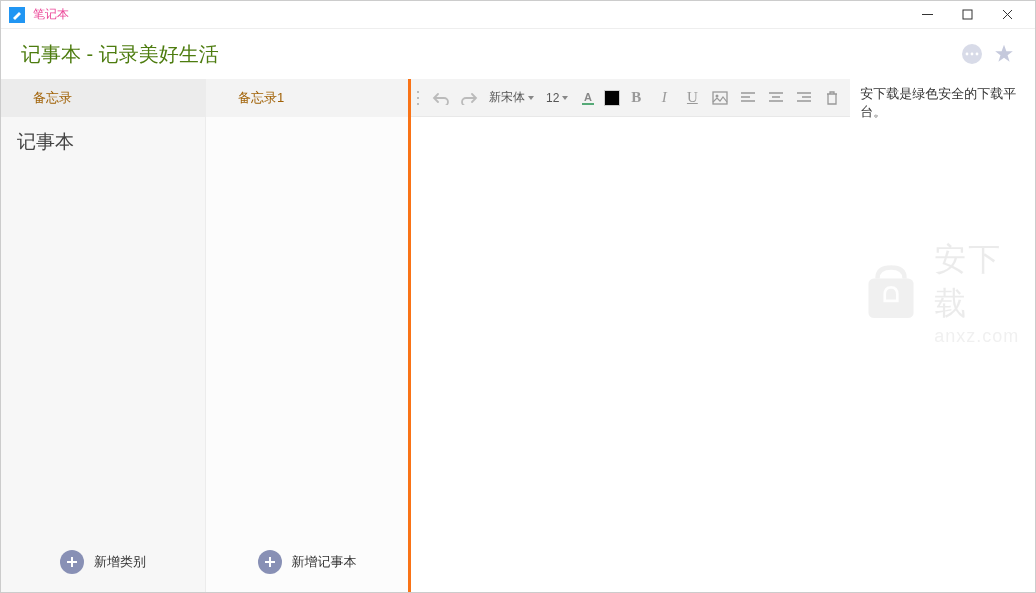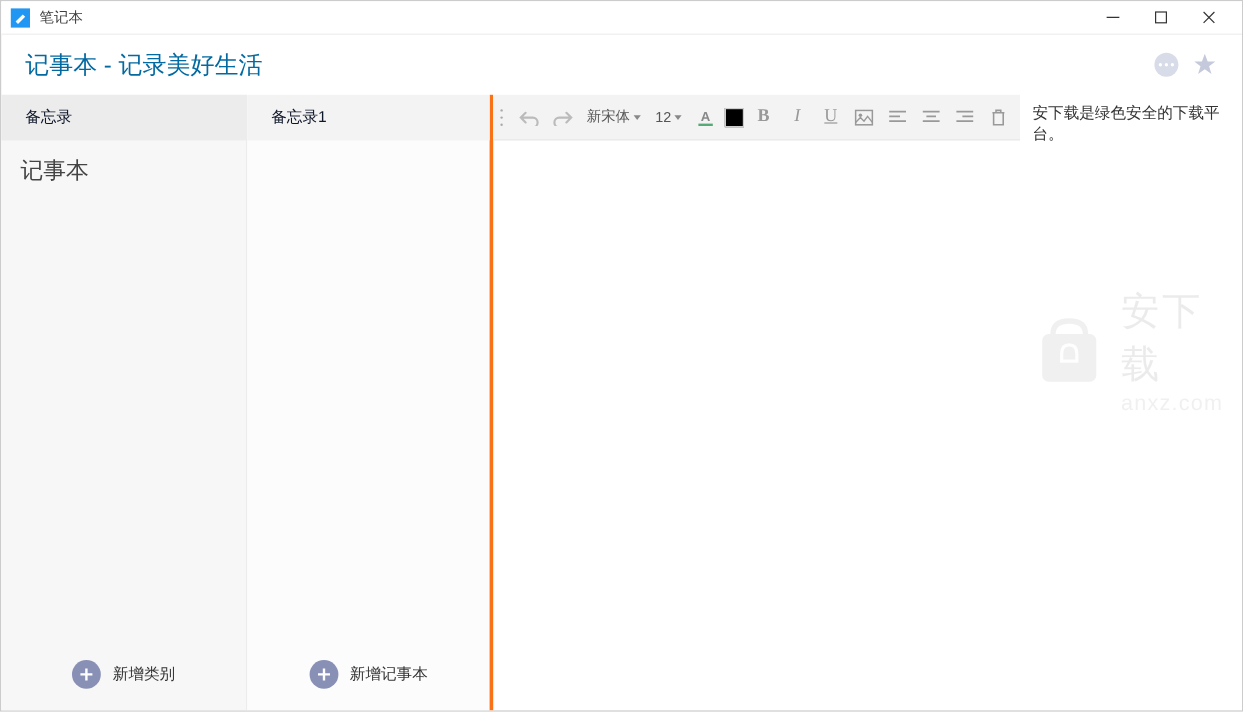--- a/index.html
+++ b/index.html
@@ -1,36 +1,36 @@
 <!DOCTYPE html>
 <html><head>
   <meta charset="utf-8">
   <style>
     * { margin: 0; padding: 0; box-sizing: border-box; font-family: "Microsoft YaHei", sans-serif; }
     body { width: 1036px; height: 593px; background: #fff; overflow: hidden; border: 1px solid #ccc; }
     
     .titlebar { height: 28px; display: flex; align-items: center; padding: 0 8px; background: #fff; border-bottom: 1px solid #eee; }
     .titlebar-icon { width: 16px; height: 16px; background: #2196f3; margin-right: 8px; display: flex; align-items: center; justify-content: center; }
     .titlebar-icon svg { width: 10px; height: 10px; }
-    .titlebar-title { font-size: 12px; color: #404040; }
+    .titlebar-title { font-size: 12px; color: #ec4899; }
     .titlebar-controls { margin-left: auto; display: flex; gap: 0; }
     .win-btn { width: 40px; height: 28px; display: flex; align-items: center; justify-content: center; cursor: pointer; }
     .win-btn svg { width: 11px; height: 11px; }
     
     .header { height: 50px; display: flex; align-items: center; padding: 0 20px; }
-    .header-title { font-size: 20px; color: #0369a1; font-weight: normal; }
+    .header-title { font-size: 20px; color: #4d7c0f; font-weight: normal; }
     .header-actions { margin-left: auto; display: flex; gap: 10px; align-items: center; }
     .header-icon { width: 22px; height: 22px; display: flex; align-items: center; justify-content: center; cursor: pointer; color: #c5c9dc; }
     
     .main { display: flex; height: calc(100% - 78px); }
     
     .sidebar1 { width: 205px; background: #f7f7f7; display: flex; flex-direction: column; border-right: 1px solid #ececec; }
     .sidebar2 { width: 205px; background: #fcfcfc; display: flex; flex-direction: column; border-right: 3px solid #f97316; }
     
-    .col-header { height: 38px; display: flex; align-items: center; padding: 0 20px; font-size: 13px; color: #0f172a; background: #ececec; }
+    .col-header { height: 38px; display: flex; align-items: center; padding: 0 32px; font-size: 13px; color: #a16207; background: #ececec; }
     .sidebar2 .col-header { background: #f3f3f3; }
     
     .col-body { flex: 1; padding: 0; }
     .list-item { padding: 12px 16px; font-size: 19px; color: #444; cursor: pointer; }
     
     .col-footer { height: 60px; display: flex; align-items: center; justify-content: center; gap: 10px; cursor: pointer; }
     .add-icon { width: 24px; height: 24px; border-radius: 50%; background: #8890b5; display: flex; align-items: center; justify-content: center; color: #fff; }
     .add-label { font-size: 13px; color: #333; }
     
     .editor { flex: 1; display: flex; flex-direction: row; }

